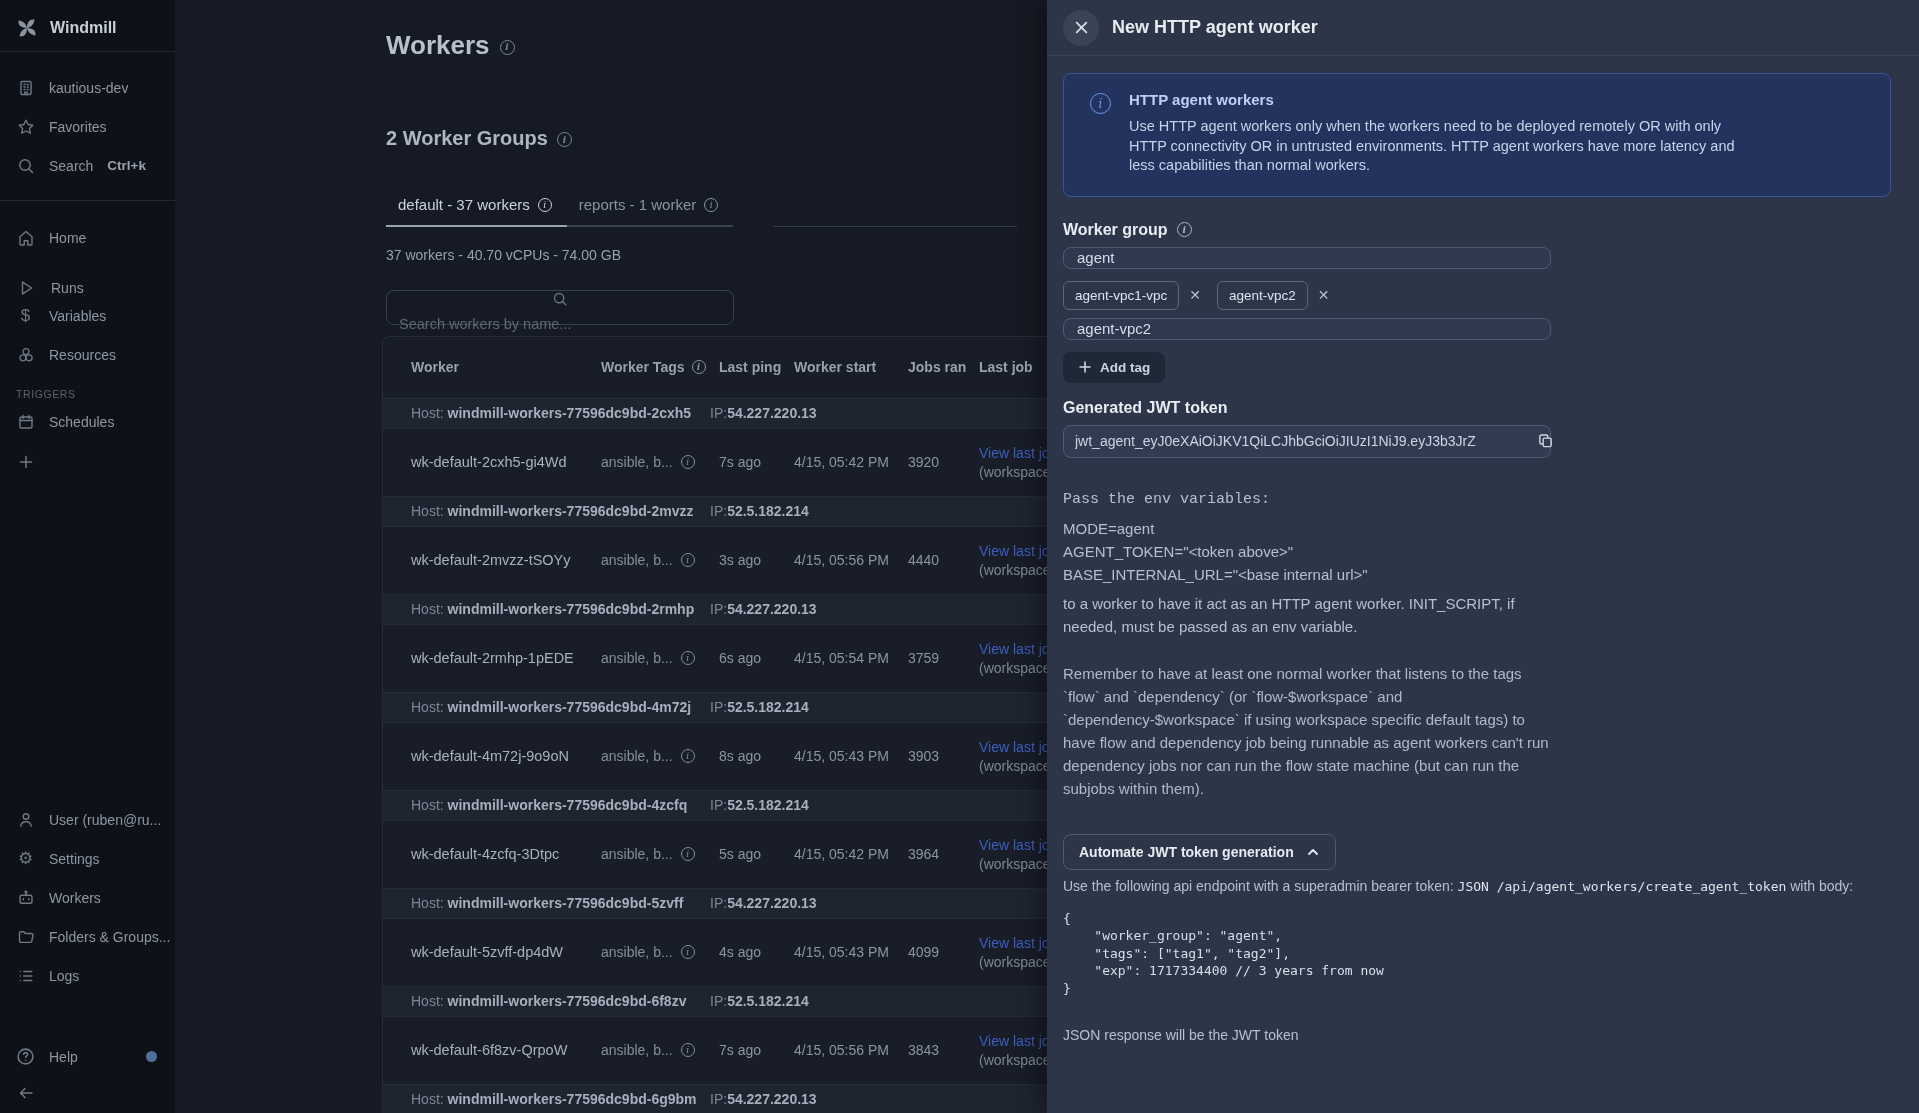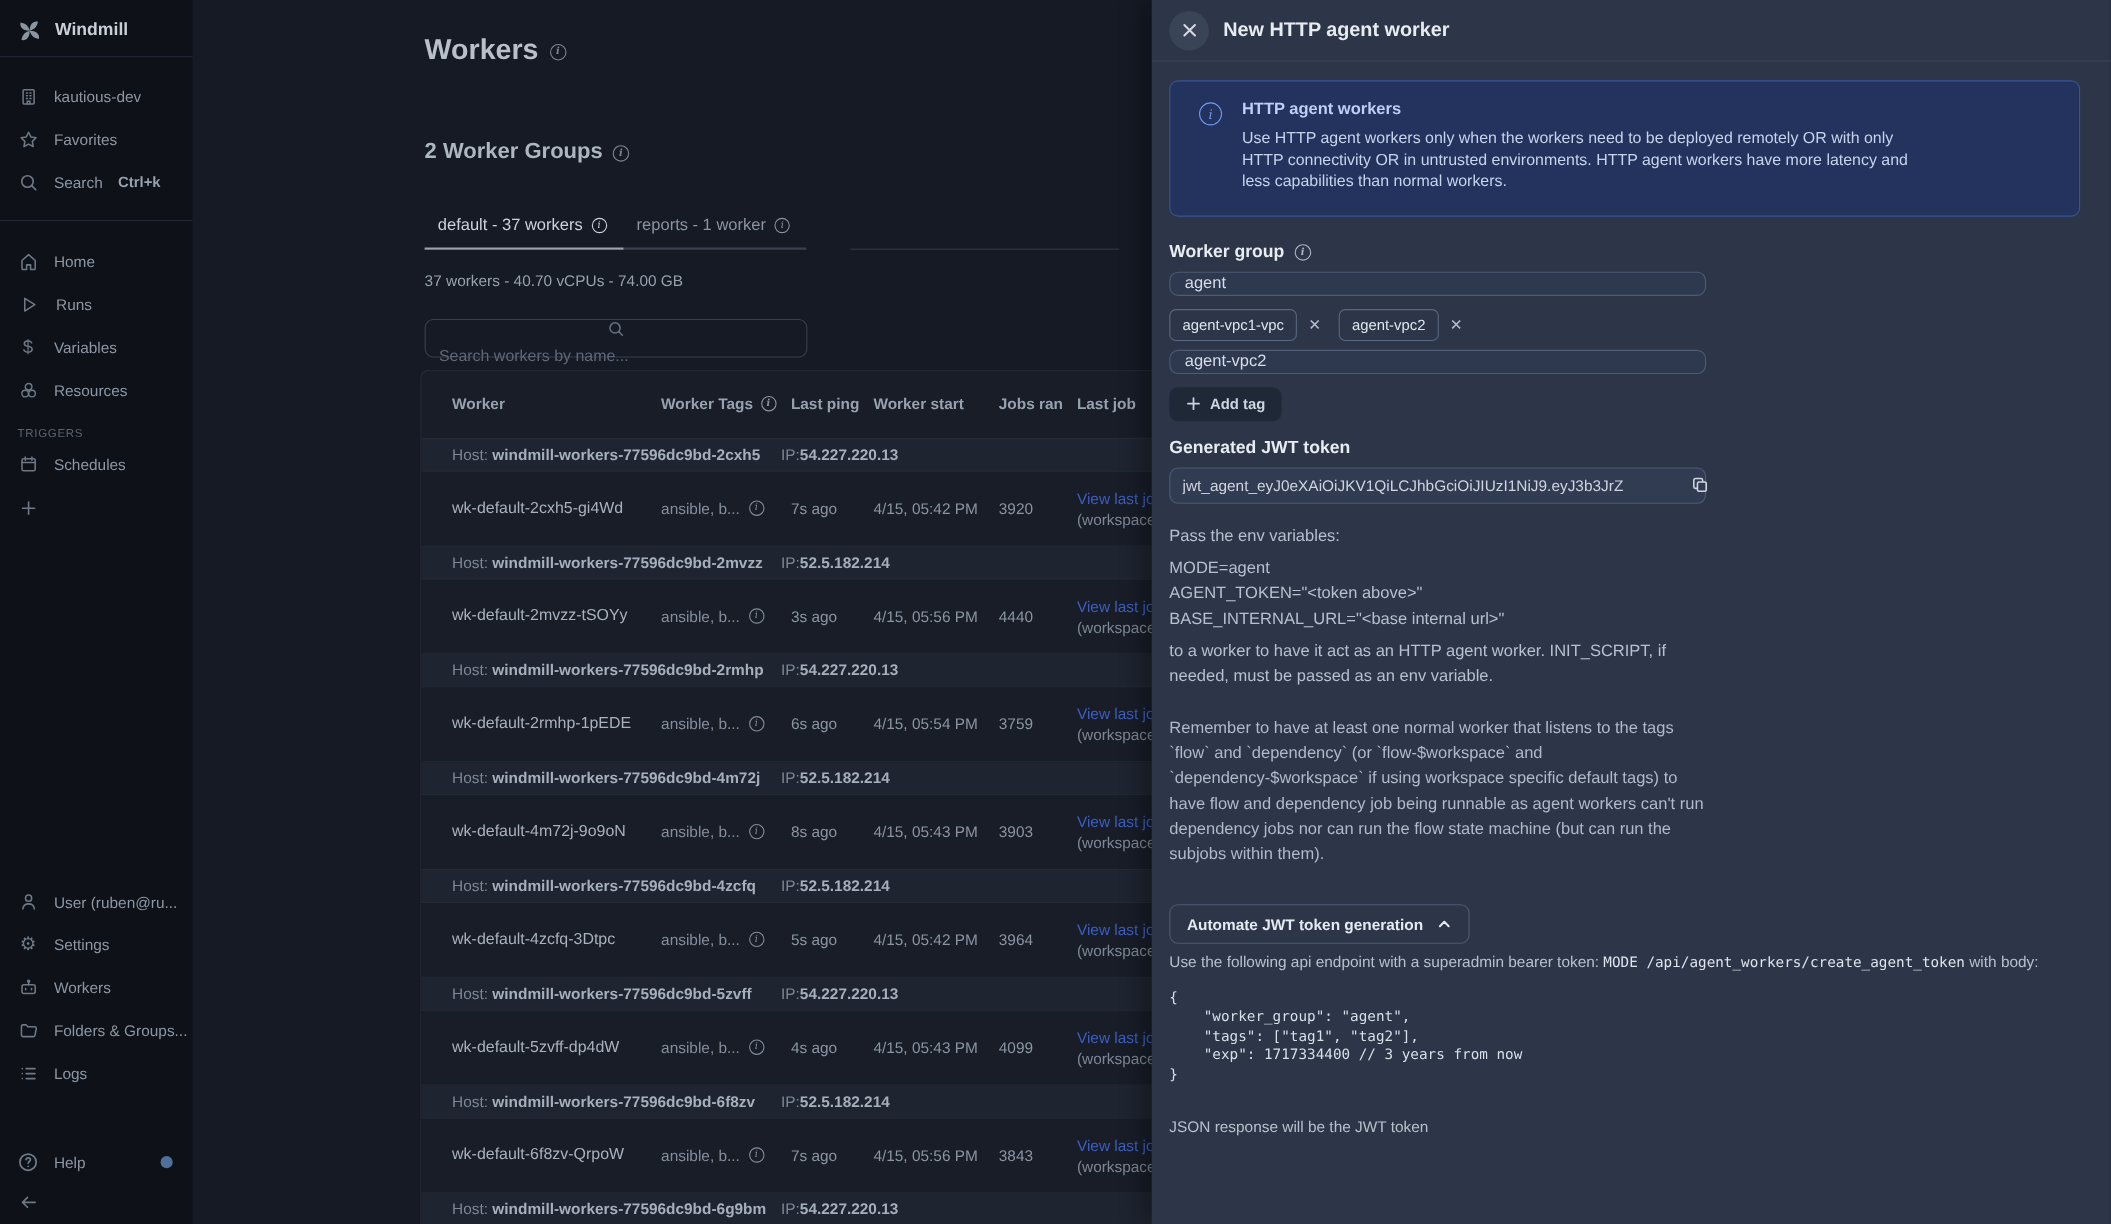--- a/index.html
+++ b/index.html
@@ -107,21 +107,21 @@
   .chip-x{ color:#b7bfcc; font-size:14px; cursor:pointer; margin-right:6px; background:none; border:none; }
   .addtag{ margin-top:12px; display:inline-flex; align-items:center; gap:8px;
     background:#1f2837; border:none; border-radius:8px; padding:8px 15px;
     color:#ced5e0; font-size:13.5px; font-weight:700; cursor:pointer; font-family:inherit; }
   .jwt-wrap{ position:relative; width:488px; margin-top:8px; }
   .jwt-input{ width:100%; height:33px; background:#313c53; border:1px solid #4e5b75;
     border-radius:8px; color:#ced5e1; font-size:14px; padding:0 24px 0 11px; outline:none;
     font-family:inherit; text-overflow:clip; }
   .jwt-copy{ position:absolute; right:-3px; top:7px; color:#cfd6e2; background:none; border:none; cursor:pointer; }
   .p-block{ width:500px; font-size:15px; color:#b6c0ce; line-height:23px; }
-  .mt14{ margin-top:18px; } .mt6{ margin-top:6px; } .mt24{ margin-top:24px; }
+  .mt14{ margin-top:30px;font-family:Liberation Mono, monospace; } .mt6{ margin-top:6px; } .mt24{ margin-top:24px; }
   .automate{ margin-top:34px; display:inline-flex; align-items:center; gap:12px;
     border:1px solid #4d5a73; background:transparent; border-radius:8px; padding:9px 15px;
     color:#e6eaf1; font-size:14px; font-weight:700; cursor:pointer; font-family:inherit; }
   .api-hint{ margin-top:8px; font-size:14px; color:#b6c0cd; white-space:nowrap; }
   .mono{ font-family:"DejaVu Sans Mono","Liberation Mono",monospace; color:#dee3ec; font-size:13px; }
   .codeblock{ margin-top:16px; font-family:"DejaVu Sans Mono","Liberation Mono",monospace;
     font-size:13px; line-height:17.5px; color:#d9dfe9; white-space:pre; }
   .d-footer{ margin-top:30px; font-size:14px; color:#b6c0cd; }
 </style>
 </head>
@@ -172,21 +172,21 @@
   <div class="sb-divider" style="top:200px"></div>
   <div id="nav-main">
       <div class="sb-item" style="top: 218px;">
         <span class="sb-ic">
           <svg width="18" height="18" viewBox="0 0 18 18" stroke="currentColor" stroke-width="1.4" fill="none" stroke-linejoin="round">
             <path d="M3 7.8 9 2.5l6 5.3V15a1 1 0 0 1-1 1h-3.2v-4.2H7.2V16H4a1 1 0 0 1-1-1z"></path>
           </svg>
         </span>
         <span class="sb-label">Home</span>
       </div>
-      <div class="sb-item" style="top: 257px; gap: 16px;">
+      <div class="sb-item" style="top: 268px; gap: 16px;">
         <span class="sb-ic">
           <svg width="18" height="18" viewBox="0 0 18 18" stroke="currentColor" stroke-width="1.4" fill="none" stroke-linejoin="round">
             <path d="M5.5 3.2v11.6l9.2-5.8z"></path>
           </svg>
         </span>
         <span class="sb-label">Runs</span>
       </div>
       <div class="sb-item" style="top: 296px;">
         <span class="sb-ic">
           <span class="glyph">$</span>
@@ -560,21 +560,21 @@
     <button class="automate">
       <span>Automate JWT token generation</span>
       <span>
         <svg width="14" height="14" viewBox="0 0 14 14" stroke="currentColor" stroke-width="1.8" fill="none" stroke-linecap="round" stroke-linejoin="round">
             <path d="M3 9l4-4 4 4"></path>
           </svg>
       </span>
     </button>
 
     <div class="api-hint">
-      <span>Use the following api endpoint with a superadmin bearer token: </span><span class="mono">MODE /api/agent_workers/create_agent_token</span><span> with body:</span>
+      <span>Use the following api endpoint with a superadmin bearer token: </span><span class="mono">JSON /api/agent_workers/create_agent_token</span><span> with body:</span>
     </div>
     <pre class="codeblock">{
     "worker_group": "agent",
     "tags": ["tag1", "tag2"],
     "exp": 1717334400 // 3 years from now
 }</pre>
     <div class="d-footer">JSON response will be the JWT token</div>
   </div>
 </aside>
 

